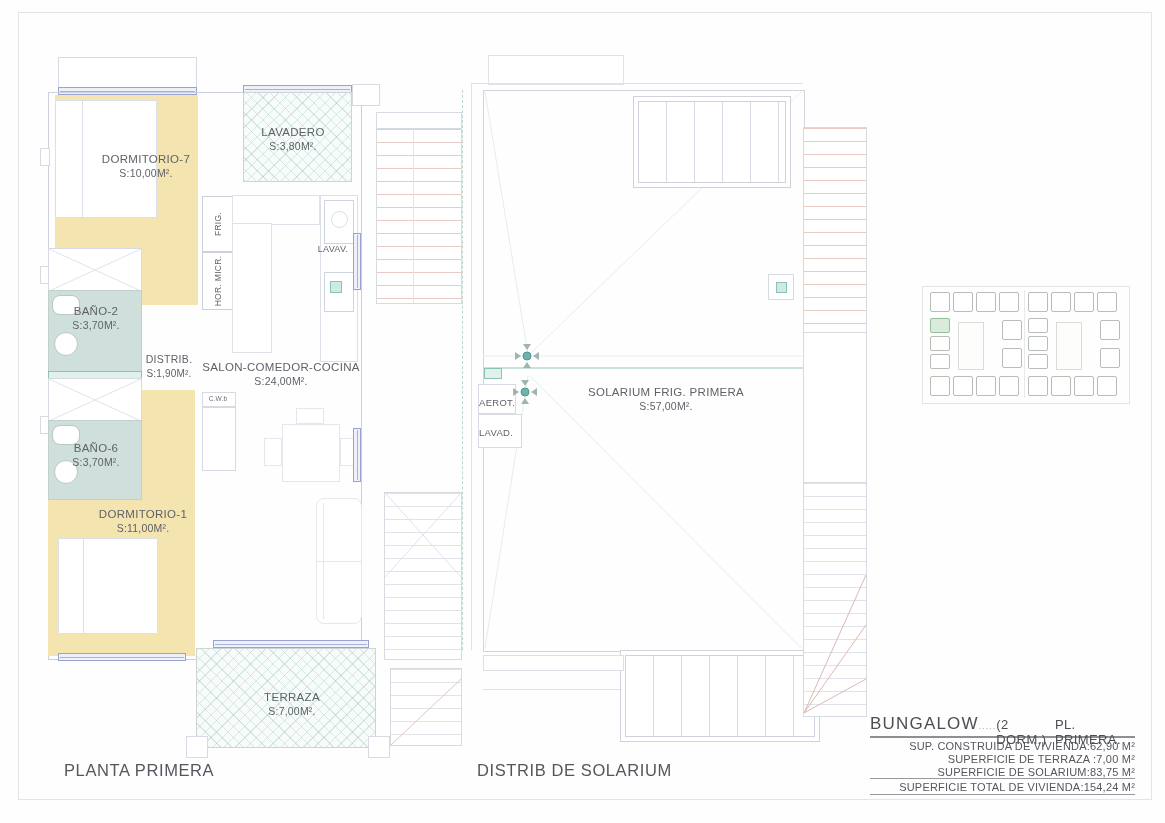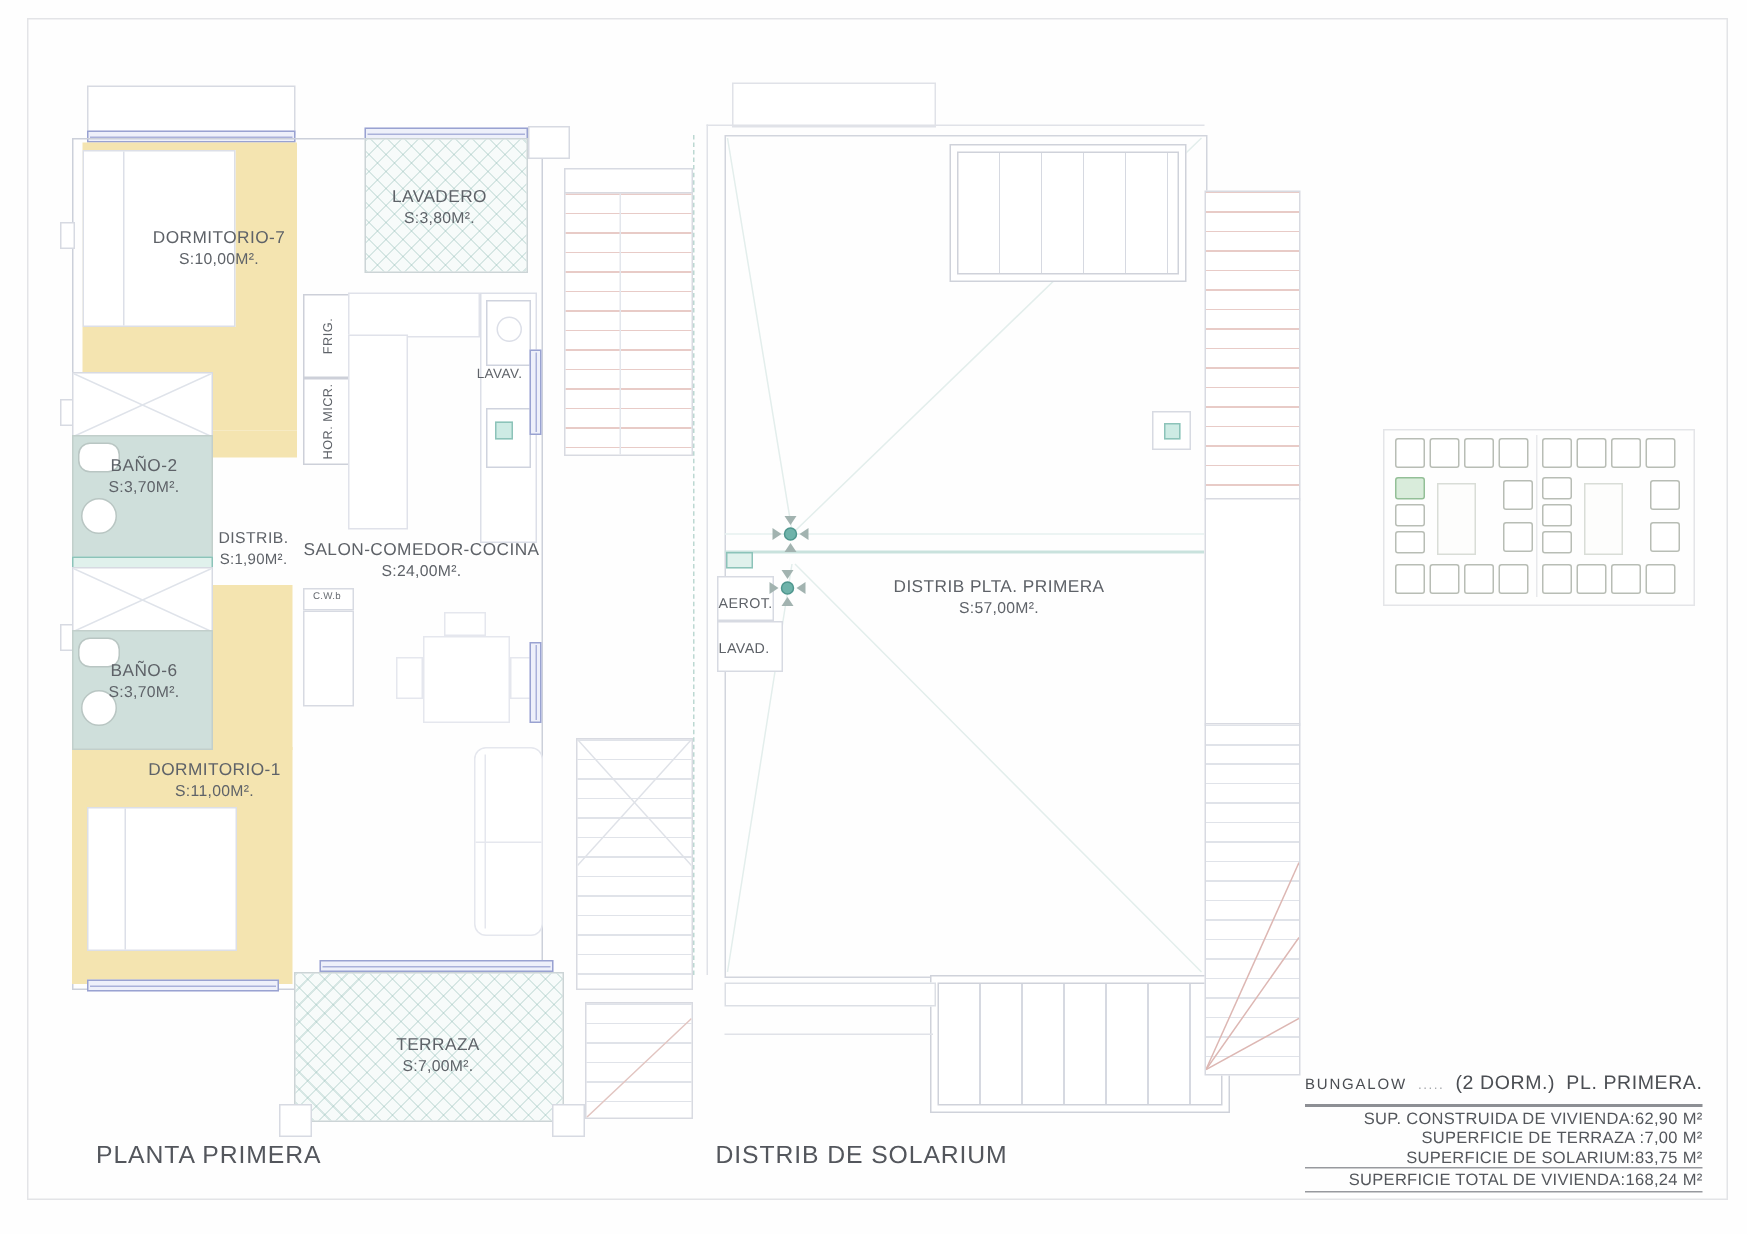--- a/index.html
+++ b/index.html
@@ -47,21 +47,21 @@
   .sp-row{position:absolute;left:0;display:flex;gap:3px;}
   .sp-col{position:absolute;display:flex;flex-direction:column;gap:3px;}
   .u{width:20px;height:20px;border:1px solid #b8bdb5;border-radius:2px;background:#fff;box-sizing:border-box;}
   .u.small{height:15px;}
   .u.hl{background:#d9ecdb;border-color:#93bf97;}
   .sp-court{position:absolute;left:28px;top:30px;width:24px;height:46px;border:1px solid #d9ddd7;background:#fdfdfc;}
   
   .spec{position:absolute;left:870px;top:714px;width:265px;color:#4b4e53;}
   .spec-title{display:flex;align-items:baseline;justify-content:space-between;
     border-bottom:2px solid #8d8f94;padding-bottom:3px;height:19px;}
-  .spec-title .prod{font-size:10px;letter-spacing:1.2px;}
+  .spec-title .prod{font-size:17px;letter-spacing:1.2px;}
   .spec-title .dots{font-size:9px;color:#a7a9ad;letter-spacing:1px;}
   .spec-title .var, .spec-title .flr{font-size:13px;letter-spacing:.4px;}
   .spec-row{display:flex;justify-content:flex-end;align-items:center;height:13px;font-size:11px;letter-spacing:.2px;color:#54575c;}
   .spec-row .val{text-align:right;}
   .spec-row.total{border-top:1px solid #97999e;border-bottom:1px solid #97999e;height:15px;}
   .spacer-row{height:1px;}
   svg{display:block;}
 </style>
 </head>
 <body>
@@ -261,21 +261,21 @@
     </svg>
     <svg class="abs" style="left:512px;top:379px;" width="26" height="26" viewBox="0 0 26 26">
       <polygon points="9,1 17,1 13,7" fill="#a2b3b0"></polygon>
       <polygon points="9,25 17,25 13,19" fill="#a2b3b0"></polygon>
       <polygon points="1,9 1,17 7,13" fill="#a2b3b0"></polygon>
       <polygon points="25,9 25,17 19,13" fill="#a2b3b0"></polygon>
       <circle cx="13" cy="13" r="4" fill="#6fb3aa" stroke="#4f968e" stroke-width="1"></circle>
     </svg>
 
     <div class="room-label" style="left:666px;top:399px;">
-      <span>DISTRIB PLTA. PRIMERA</span>
+      <span>SOLARIUM FRIG. PRIMERA</span>
       <span class="ra">S:57,00M².</span>
     </div>
 
     <div class="plan-title" style="left:477px;top:761px;">DISTRIB DE SOLARIUM</div>
   </div>
 
   <div>
     <div class="wallbox" style="left:922px;top:286px;width:206px;height:116px;border-color:#e4e5e8;"></div>
     <div class="vline" style="left:1024px;top:290px;height:108px;background:#e8e9ec;"></div>
 
@@ -345,16 +345,16 @@
     <div class="spec-row">
       <span class="lbl">SUPERFICIE DE TERRAZA :</span>
       <span class="val">7,00 M²</span>
     </div>
     <div class="spec-row">
       <span class="lbl">SUPERFICIE  DE SOLARIUM:</span>
       <span class="val">83,75 M²</span>
     </div>
     <div class="spec-row total">
       <span class="lbl">SUPERFICIE  TOTAL DE VIVIENDA:</span>
-      <span class="val">168,24 M²</span>
+      <span class="val">154,24 M²</span>
     </div>
   </div>
 </div>
 
 </body></html>

